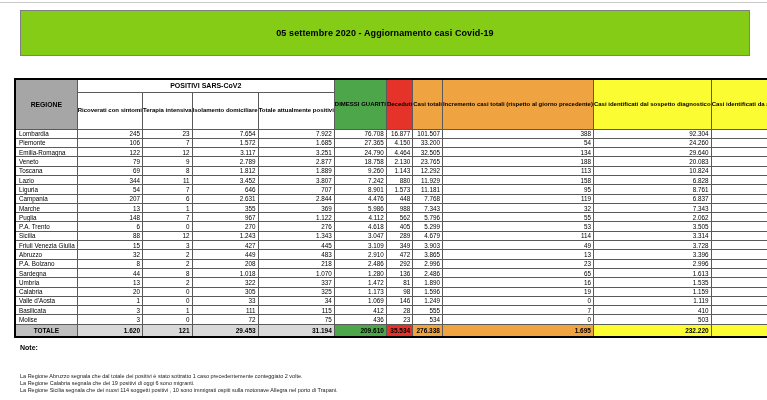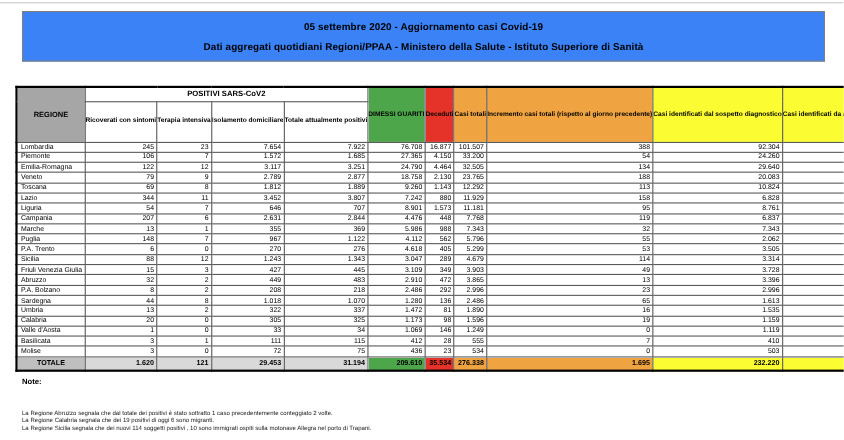--- a/index.html
+++ b/index.html
@@ -5,21 +5,21 @@
   * { margin:0; padding:0; box-sizing:border-box; }
   html,body { background:#ffffff; }
   body {
     width:767px; height:400px; position:relative; overflow:hidden;
     font-family:"Liberation Sans", sans-serif; color:#000;
   }
   .top-edge { position:absolute; top:2px; left:0; width:767px; height:1px; background:#c9c9c9; }
 
   .title-box {
     position:absolute; left:20px; top:10px; width:730px; height:46px;
-    border:1px solid #7f7f7f; background:#3b82f6;
+    border:1px solid #7f7f7f; background:#84cc16;
     display:flex; flex-direction:column; justify-content:space-evenly; align-items:center;
     text-align:center;
   }
   .title-line { font-size:9px; font-weight:700; letter-spacing:.1px; }
 
   table.covid {
     position:absolute; left:14px; top:78px;
     border-collapse:collapse; table-layout:fixed;
     border:2px solid #000;
   }
@@ -52,21 +52,20 @@
   .notes-title { font-size:7px; font-weight:700; margin-bottom:22px; }
   .note-line { font-size:5.5px; line-height:7px; color:#1a1a1a; }
 </style>
 </head>
 <body>
 
 <div class="top-edge"></div>
 
 <div class="title-box">
   <div class="title-line">05 settembre 2020 - Aggiornamento casi Covid-19</div>
-  <div class="title-line">Dati aggregati quotidiani Regioni/PPAA - Ministero della Salute - Istituto Superiore di Sanità</div>
 </div>
 
 <table class="covid">
   <colgroup>
     <col style="width:86px">
     <col style="width:48px">
       <col style="width:48px">
       <col style="width:48px">
       <col style="width:48px">
     <col style="width:45px">

